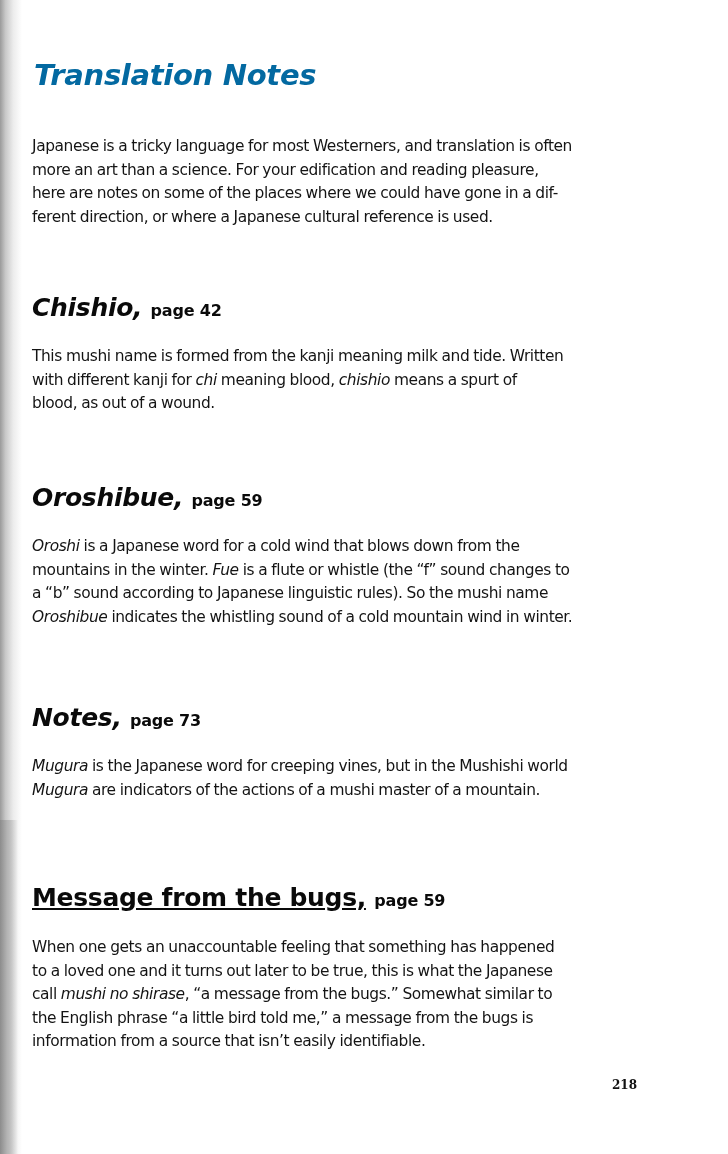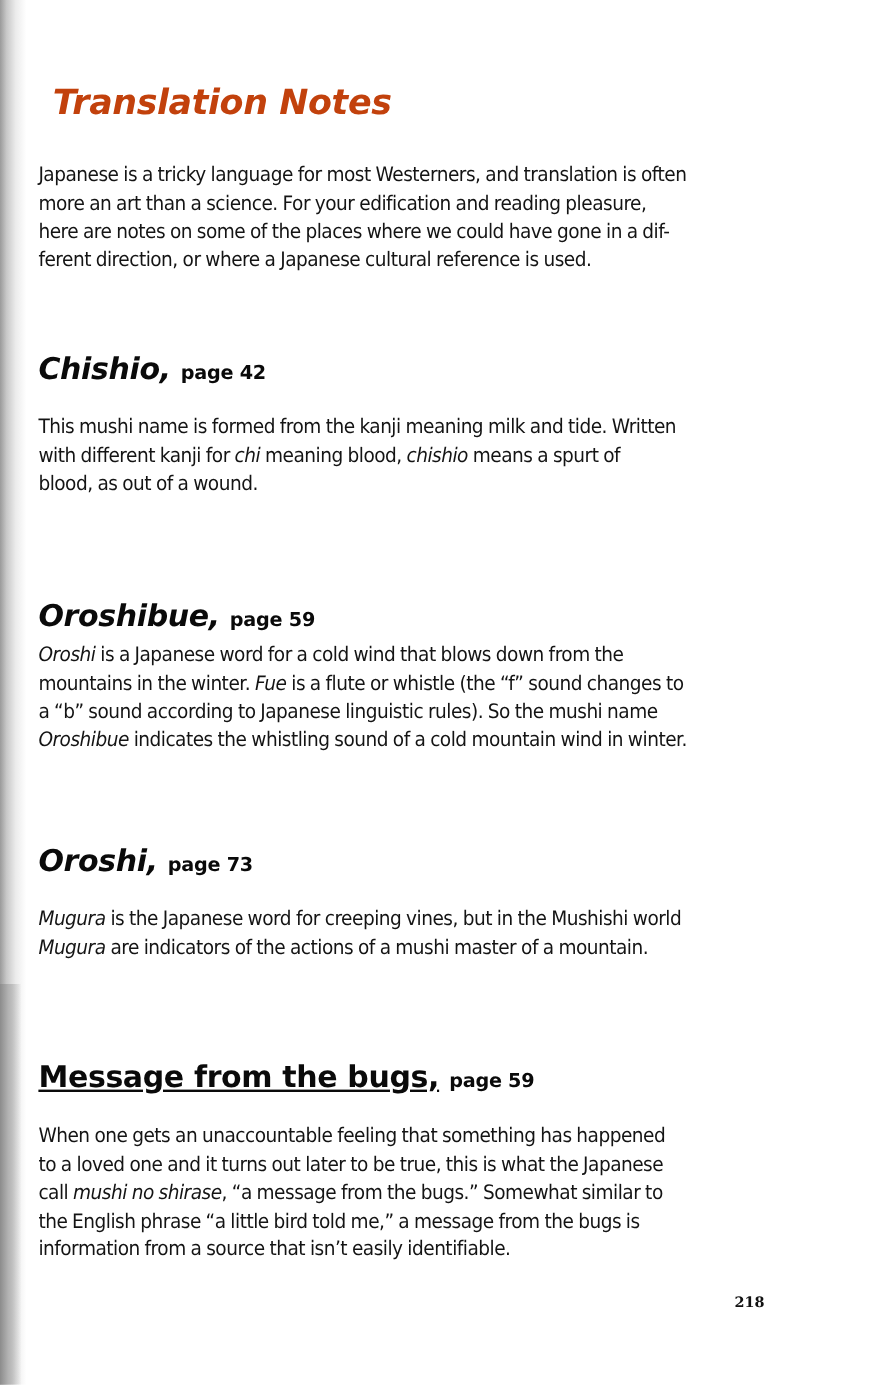--- a/index.html
+++ b/index.html
@@ -32,27 +32,27 @@
     .page {
       position: absolute;
       left: 32px;
       top: 0;
       width: 630px;
     }
     .title {
       position: absolute;
       top: 56px;
       left: 0;
-      margin: 12px;
+      margin: 2px;
       font-size: 29px;
       font-weight: bold;
       font-style: italic;
       letter-spacing: -0.3px;
       white-space: nowrap;
-      color: #c2410c;
+      color: #0369a1;
     }
     .para {
       position: absolute;
       left: 0;
       margin: 0;
       font-size: 16.6px;
       line-height: 23.6px;
       letter-spacing: -0.45px;
       word-spacing: -0.5px;
       transform: scaleX(0.93);
@@ -111,33 +111,33 @@
   <h2 class="heading" style="top:293px;">
     <span class="name">Chishio,</span>
     <span class="pg">page 42</span>
   </h2>
   <p class="para" style="top:344px;">
     <span class="ln rich">This mushi name is formed from the kanji meaning milk and tide. Written</span>
     <span class="ln rich">with different kanji for <i>chi</i> meaning blood, <i>chishio</i> means a spurt of</span>
     <span class="ln rich">blood, as out of a wound.</span>
   </p>
 
-  <h2 class="heading" style="top:483px;margin-top:16px;">
+  <h2 class="heading" style="top:483px;">
     <span class="name">Oroshibue,</span>
     <span class="pg">page 59</span>
   </h2>
   <p class="para" style="top:534px;">
     <span class="ln rich"><i>Oroshi</i> is a Japanese word for a cold wind that blows down from the</span>
     <span class="ln rich">mountains in the winter. <i>Fue</i> is a flute or whistle (the “f” sound changes to</span>
     <span class="ln rich">a “b” sound according to Japanese linguistic rules). So the mushi name</span>
     <span class="ln rich"><i>Oroshibue</i> indicates the whistling sound of a cold mountain wind in winter.</span>
   </p>
 
   <h2 class="heading" style="top:703px;">
-    <span class="name">Oroshi,</span>
+    <span class="name">Notes,</span>
     <span class="pg">page 73</span>
   </h2>
   <p class="para" style="top:754px;">
     <span class="ln rich"><i>Mugura</i> is the Japanese word for creeping vines, but in the Mushishi world</span>
     <span class="ln rich"><i>Mugura</i> are indicators of the actions of a mushi master of a mountain.</span>
   </p>
 
   <h2 class="heading" style="top:883px;">
     <span class="name upright">Message from the bugs,</span>
     <span class="pg">page 59</span>

